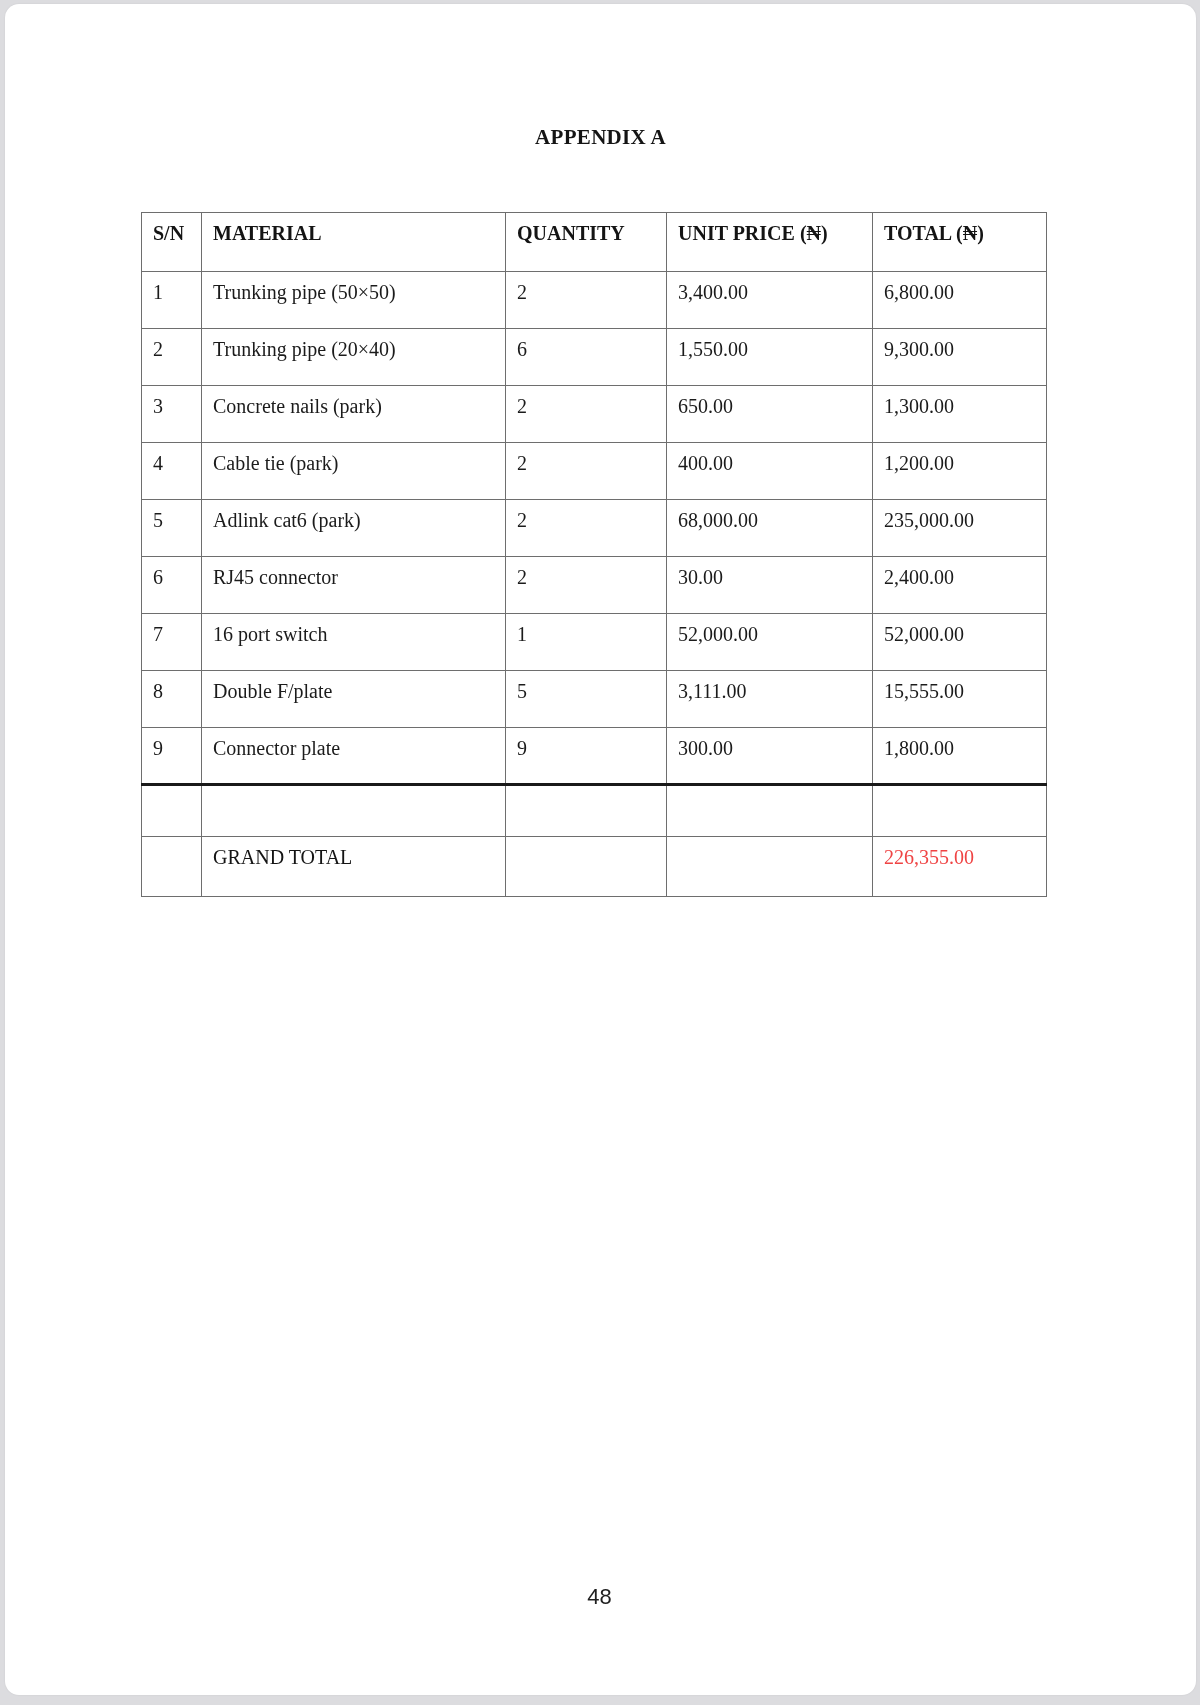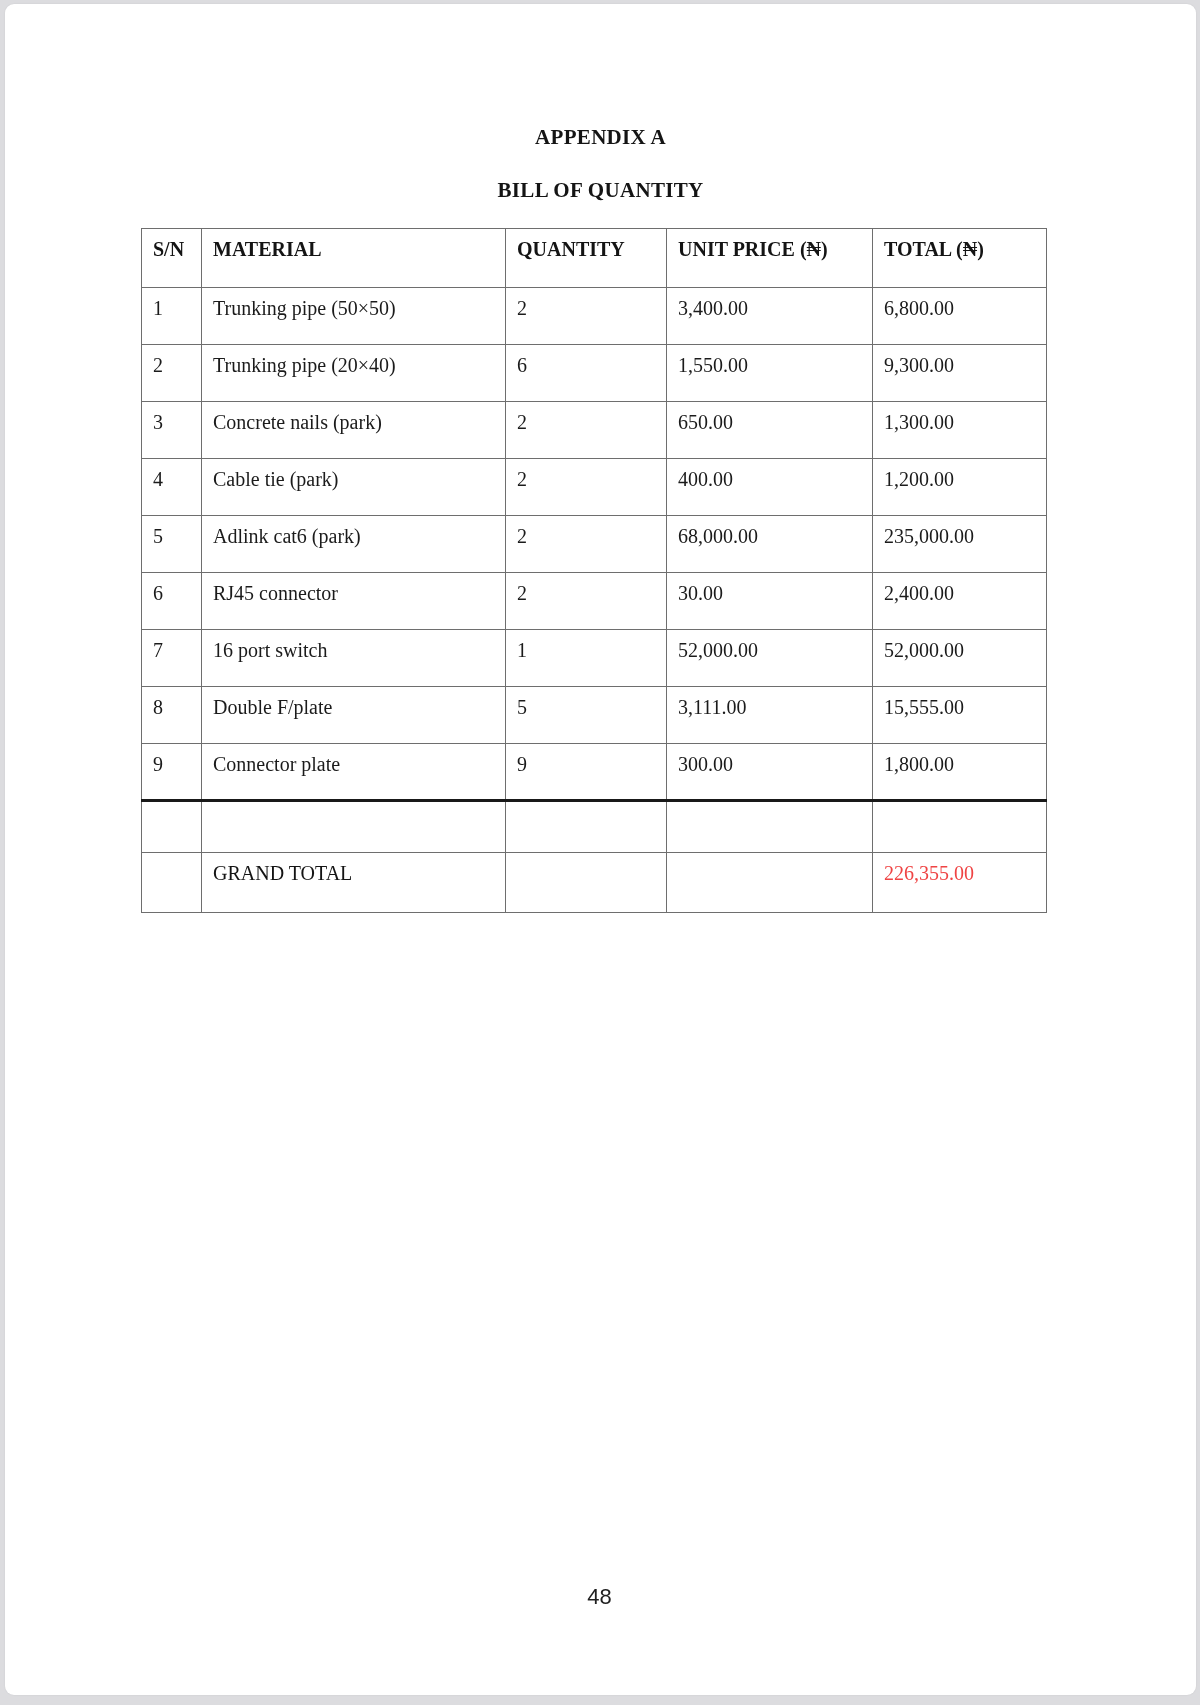--- a/index.html
+++ b/index.html
@@ -12,39 +12,39 @@
   }
   .canvas {
     position: relative;
     width: 1200px; height: 1705px;
     overflow: hidden;
   }
   .page {
     position: absolute;
     top: 4px; left: 5px; right: 4px; bottom: 10px;
     background: #ffffff;
-    border-radius: 9px;
+    border-radius: 14px;
     box-shadow: 0 0 2px rgba(0,0,0,0.08);
   }
   .doc-title {
     position: absolute;
     left: 0; width: 100%;
     text-align: center;
     font-weight: bold;
     font-size: 21px;
     line-height: 24px;
     letter-spacing: 0.3px;
     color: #141414;
   }
   .title-appendix { top: 121px; }
   .title-bill     { top: 174px; }
 
   table.boq {
     position: absolute;
-    left: 136px; top: 224px;
+    left: 136px; top: 208px;
     width: 905px;
     border-collapse: collapse;
     table-layout: fixed;
   }
   table.boq col.c-sn    { width: 60px; }
   table.boq col.c-mat   { width: 304px; }
   table.boq col.c-qty   { width: 161px; }
   table.boq col.c-price { width: 206px; }
   table.boq col.c-total { width: 174px; }
 
@@ -84,21 +84,20 @@
     padding-left: 11px;
   }
 </style>
 </head>
 <body>
 
 <div class="canvas">
   <div class="page">
 
     <div class="doc-title title-appendix">APPENDIX A</div>
-    <div class="doc-title title-bill">BILL OF QUANTITY</div>
 
     <table class="boq">
       <colgroup>
         <col class="c-sn">
           <col class="c-mat">
           <col class="c-qty">
           <col class="c-price">
           <col class="c-total">
       </colgroup>
       <thead>

